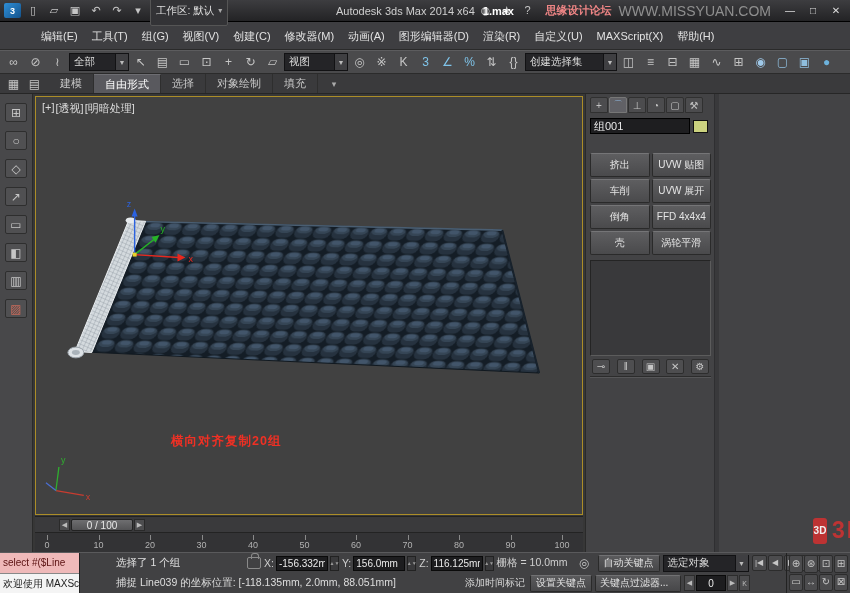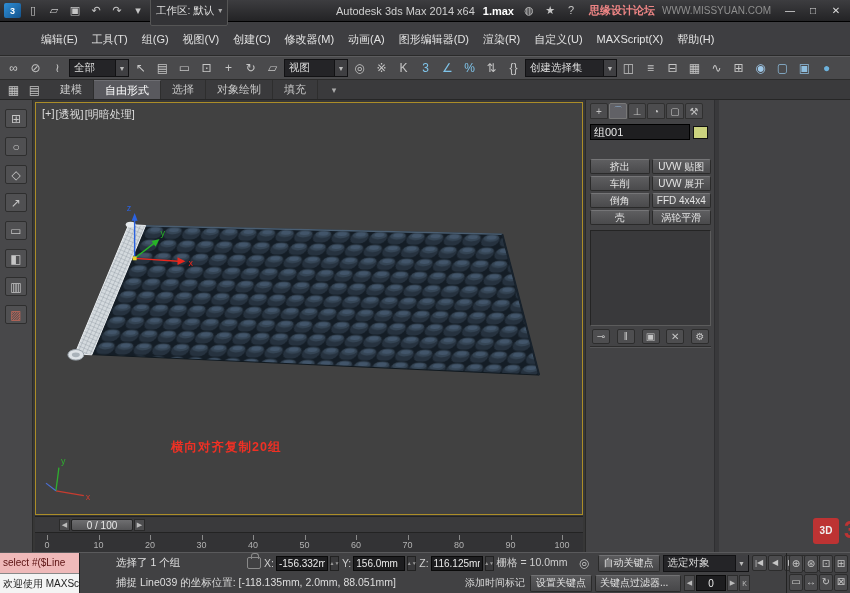--- a/index.html
+++ b/index.html
@@ -17,26 +17,26 @@
   .workspace{height:31px;display:flex;align-items:center;gap:4px;padding:0 5px;border:1px solid #555;border-radius:2px;background:#333336;font-size:10.5px;color:#ddd;}
   .workspace .caret{font-size:8px;color:#aaa;}
   .tb-center{position:absolute;left:0;right:0;top:0;height:22px;display:flex;align-items:center;justify-content:center;gap:8px;pointer-events:none;color:#cfcfcf;font-size:11px;}
   .tb-center b{color:#fff;}
   .spacer{flex:1;}
   .search{height:16px;width:138px;background:#1b1b1d;border:1px solid #000;display:flex;align-items:center;padding:0 2px;}
   .search input{flex:1;background:transparent;border:none;outline:none;color:#bbb;font-size:10px;min-width:0;}
   .search input::placeholder{color:#7d7d7d;}
   .search .sicon{color:#9a9a9a;font-size:11px;padding:0 2px;}
   .forum{color:#ee8585;font-size:11px;font-weight:bold;margin-left:6px;}
-  .forum-url{color:#8f8f8f;font-size:10px;margin:0 6px 0 4px;}
+  .forum-url{color:#8f8f8f;font-size:14px;margin:0 6px 0 4px;}
   .winbtns{display:flex;gap:2px;}
   .winbtn{width:20px;height:16px;display:flex;align-items:center;justify-content:center;color:#ddd;font-size:10px;}
 
   
-  .menubar{height:34px;background:#3e3e41;display:flex;align-items:center;padding-left:34px;border-bottom:1px solid #2a2a2a;}
+  .menubar{height:28px;background:#3e3e41;display:flex;align-items:center;padding-left:34px;border-bottom:1px solid #2a2a2a;}
   .menu-item{padding:0 7px;line-height:18px;color:#e2e2e2;font-size:11px;white-space:nowrap;}
 
   
   .toolbar{height:24px;background:#4a4a4c;border-top:1px solid #5c5c5e;border-bottom:1px solid #2b2b2b;display:flex;align-items:center;gap:1px;padding:0 3px;}
   .tb-group{display:contents;}
   .tb-drop{height:18px;background:#242427;border:1px solid #121214;display:flex;align-items:center;gap:3px;padding-left:4px;font-size:10.5px;color:#ddd;flex:none;}
   .tb-drop .caret{width:13px;height:16px;background:#3f3f42;border-left:1px solid #121214;display:flex;align-items:center;justify-content:center;font-size:7px;color:#bbb;}
   .tb-drop.w60{width:60px;}.tb-drop.w64{width:64px;}.tb-drop.w92{width:92px;}
 
   
@@ -74,30 +74,30 @@
   .cp-tabs{display:flex;gap:1px;margin-bottom:5px;}
   .cpt{width:18px;height:16px;display:flex;align-items:center;justify-content:center;border:1px solid #303030;background:#4c4c4e;border-radius:2px 2px 0 0;}
   .cpt i{font-style:normal;font-size:10px;color:#c2c2c2;}
   .cpt.active{background:#616166;border-color:#777;}
   .name-row{display:flex;align-items:center;gap:3px;margin-bottom:19px;}
   .name-input{width:100px;height:16px;background:#1e1e20;border:1px solid #000;color:#e9e9e9;font-size:11px;padding:0 3px;}
   .swatch{width:15px;height:13px;background:#ccd37f;border:1px solid #111;}
   .dropdown{height:17px;background:#242427;border:1px solid #121214;display:flex;align-items:center;justify-content:space-between;padding-left:4px;font-size:10.5px;color:#e2e2e2;margin-bottom:5px;}
   .dropdown .caret{width:14px;height:15px;background:#3f3f42;border-left:1px solid #121214;display:flex;align-items:center;justify-content:center;font-size:7px;color:#bbb;}
   .mod-presets{display:grid;grid-template-columns:1fr 1fr;gap:2px;margin-bottom:5px;}
-  .pbtn{height:15px;background:linear-gradient(#5e5e60,#4a4a4c);border:1px solid #2a2a2a;border-top-color:#757577;border-radius:2px;color:#e5e5e5;font-size:10px;line-height:1;white-space:nowrap;overflow:hidden;}
+  .pbtn{height:24px;background:linear-gradient(#5e5e60,#4a4a4c);border:1px solid #2a2a2a;border-top-color:#757577;border-radius:2px;color:#e5e5e5;font-size:10px;line-height:1;white-space:nowrap;overflow:hidden;}
   .stack{height:96px;background:#39393b;border:1px solid #242424;border-bottom-color:#5c5c5c;border-right-color:#5c5c5c;margin-bottom:2px;}
   .stack-tools{display:flex;justify-content:space-between;padding:1px 2px 2px 2px;border-bottom:1px solid #2c2c2c;}
   .stack-tools .tbi{width:18px;height:15px;background:#4e4e50;border:1px solid #2d2d2d;}
   .stack-tools .tbi i{font-size:10px;}
   .rollout{flex:1;border-top:1px solid #565658;}
   .panel-extra{flex:1;border-left:1px solid #2f2f31;position:relative;}
   .pscroll{position:absolute;left:0;top:0;bottom:0;width:4px;background:#39393b;}
   .watermark{position:absolute;left:98px;bottom:6px;display:flex;align-items:center;gap:5px;opacity:.92;}
-  .wm-logo{width:26px;height:26px;background:#c83232;border-radius:3px;color:#fff;font-weight:bold;font-size:10px;display:flex;align-items:center;justify-content:center;}
+  .wm-logo{width:14px;height:26px;background:#c83232;border-radius:3px;color:#fff;font-weight:bold;font-size:10px;display:flex;align-items:center;justify-content:center;}
   .wm-text{font-size:23px;font-weight:bold;color:#c83232;letter-spacing:2px;white-space:nowrap;}
 
   
   .statusbar{height:41px;background:#414143;border-top:1px solid #5a5a5c;display:flex;gap:32px;}
   .listener{width:80px;flex:none;display:flex;flex-direction:column;border-right:1px solid #222;}
   .listener .l1{flex:1;background:#efb9b9;color:#5a1010;font-size:10px;line-height:19px;padding:0 3px;white-space:nowrap;overflow:hidden;border-bottom:1px solid #888;}
   .listener .l2{flex:1;background:#f4f4f4;color:#222;font-size:10px;line-height:19px;padding:0 3px;white-space:nowrap;overflow:hidden;}
   .status-main{flex:1;display:flex;flex-direction:column;min-width:0;}
   .srow{flex:1;display:flex;align-items:center;gap:3px;padding:0 4px;min-width:0;}
   .sel-status{width:128px;flex:none;color:#e0e0e0;font-size:10.5px;white-space:nowrap;overflow:hidden;}

